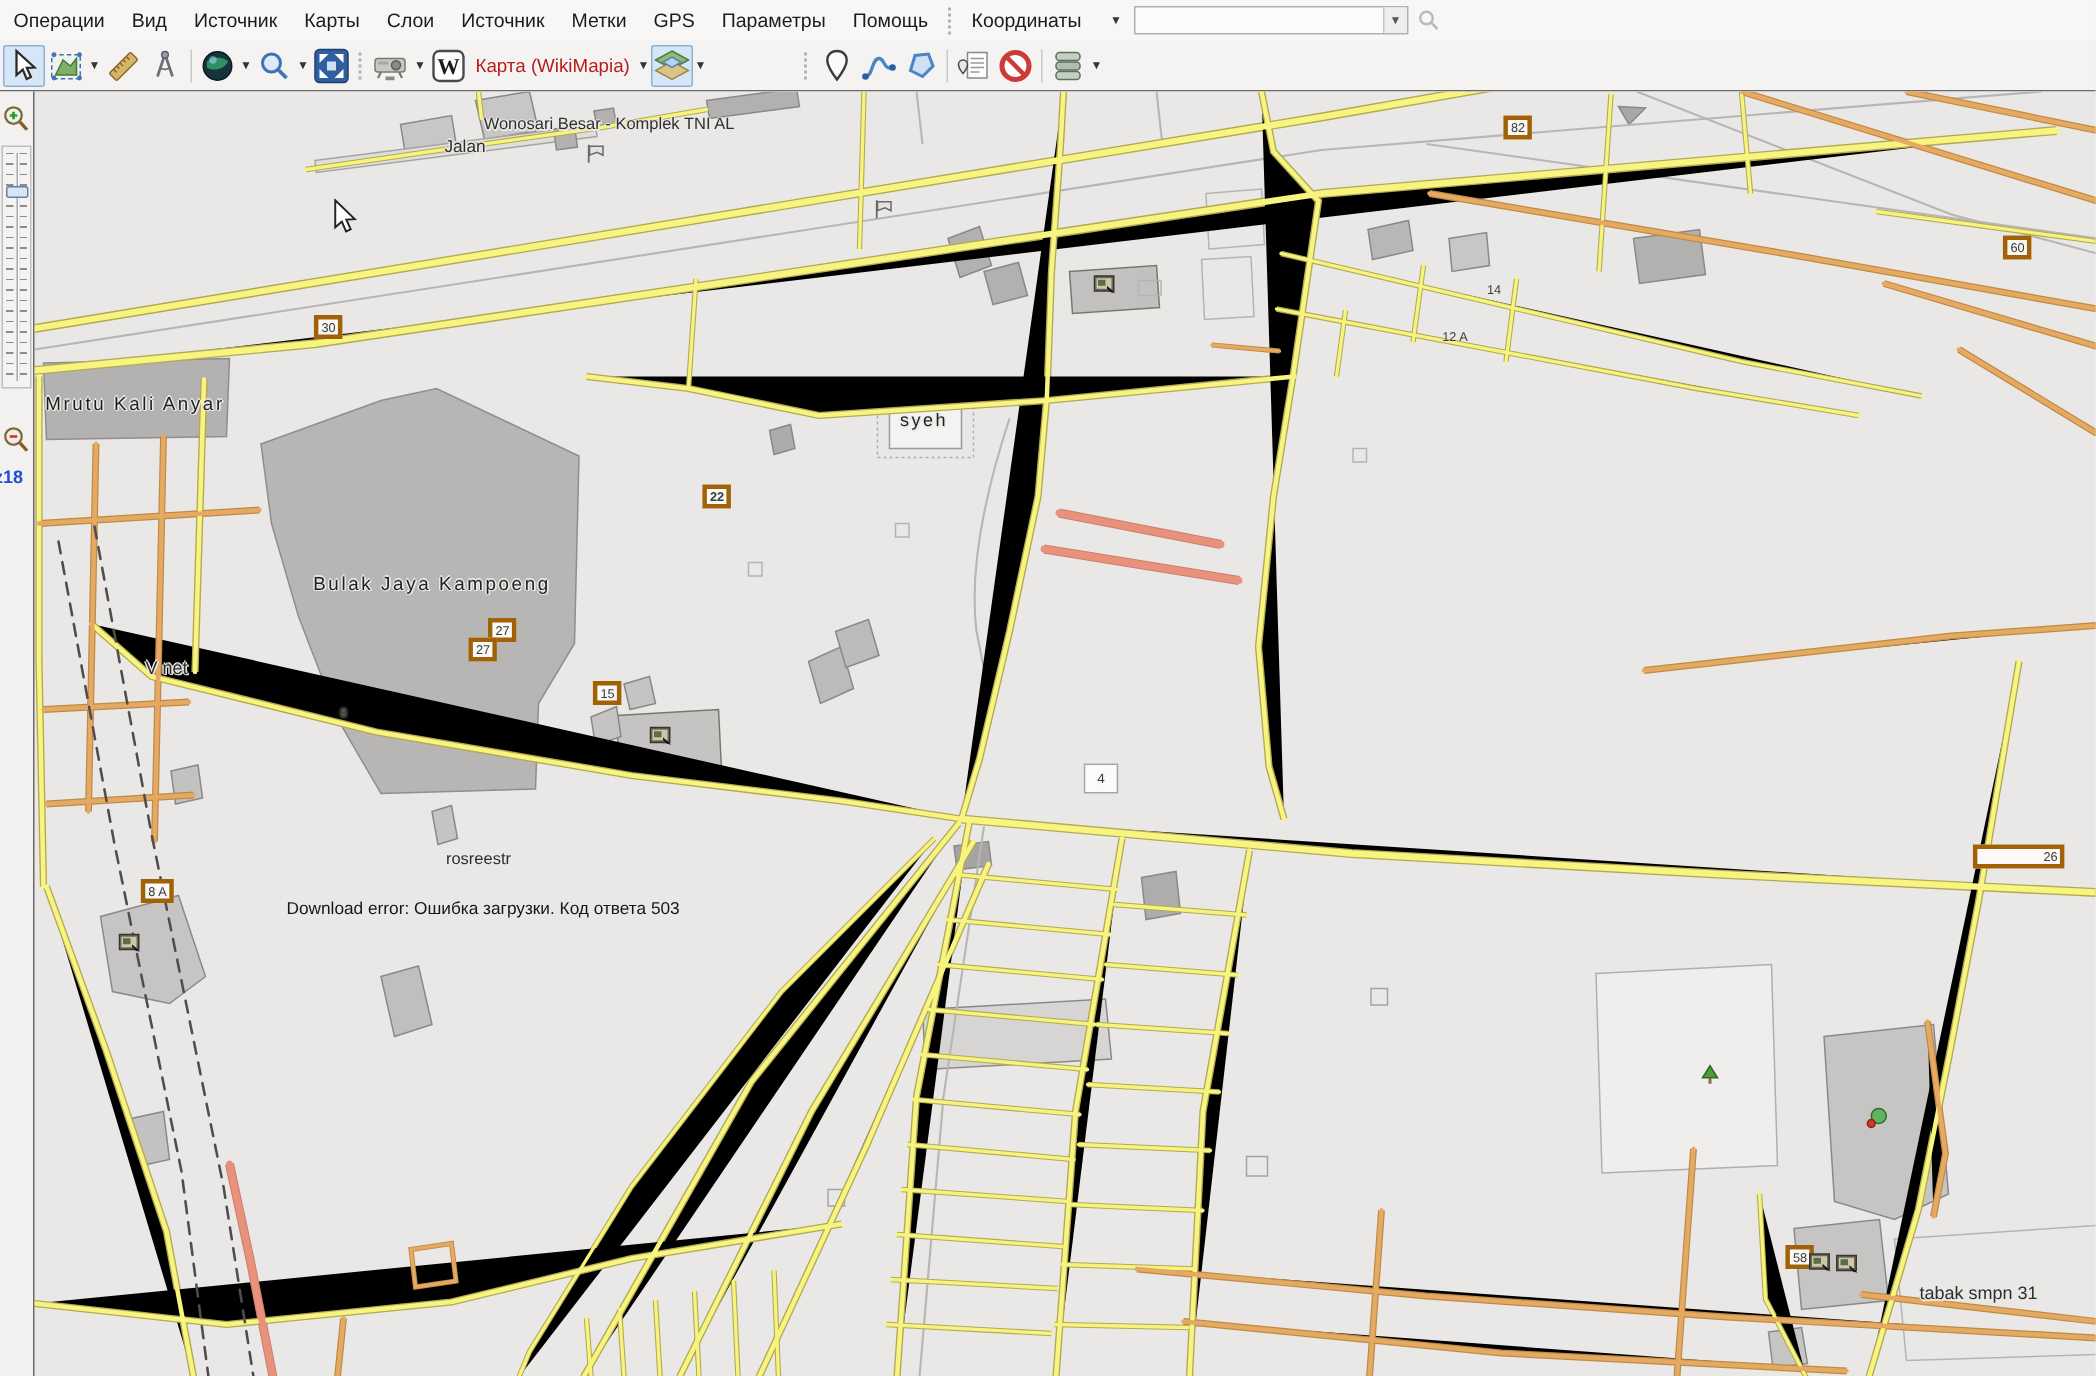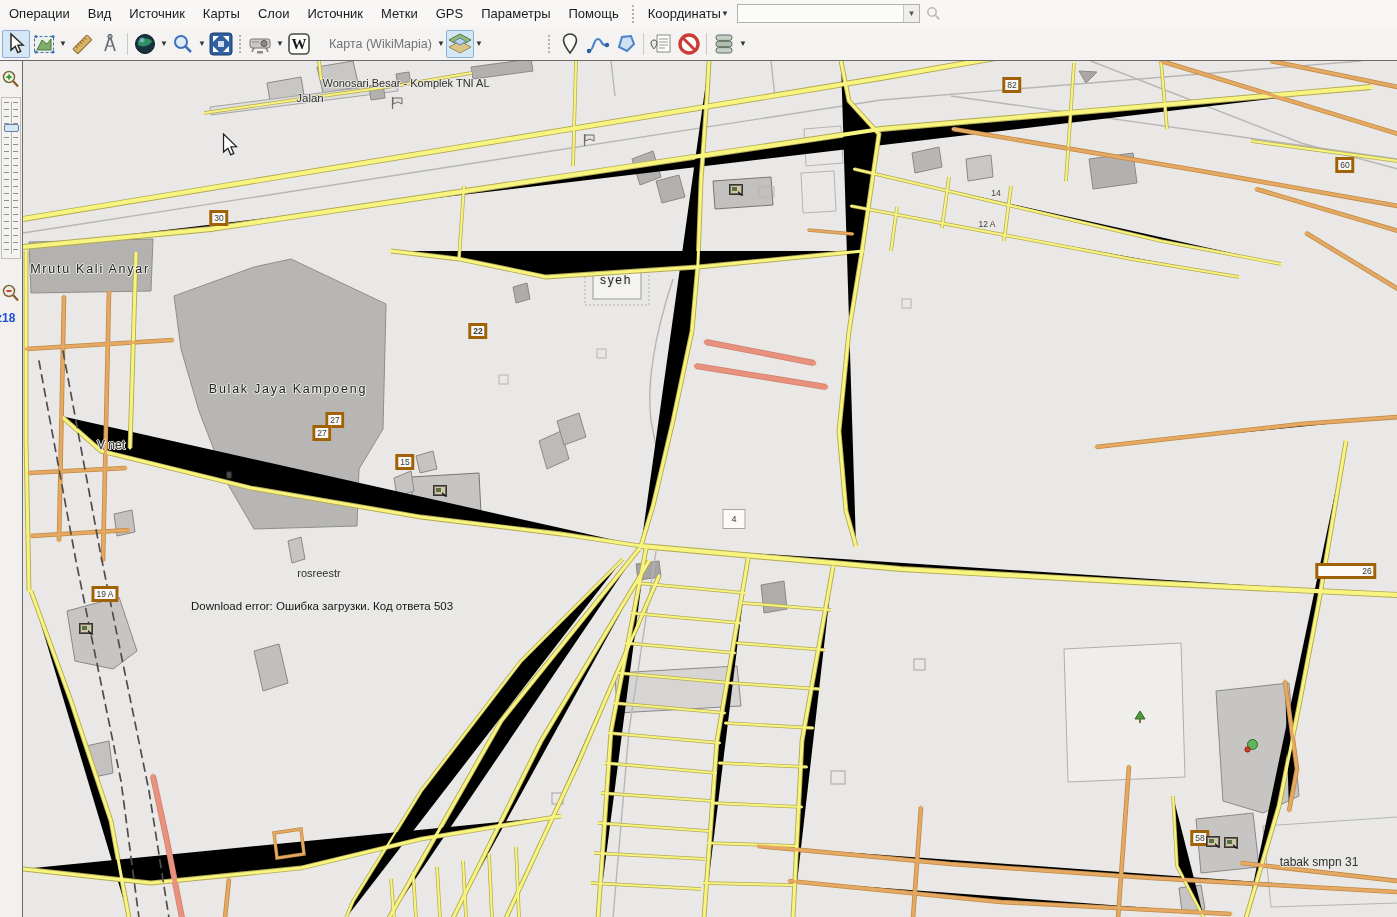--- a/index.html
+++ b/index.html
@@ -4,36 +4,36 @@
 <style>
   * { margin:0; padding:0; box-sizing:border-box; }
   html,body { width:1397px; height:917px; overflow:hidden; background:#f4f3f2;
               font-family:"Liberation Sans", sans-serif; }
 
   
   .menubar { position:absolute; left:0; top:0; width:1397px; height:27px;
              background:#f8f7f6; display:flex; align-items:center; font-size:13px; color:#1b1b1b; }
   .menu-item { padding:5px 9px; cursor:default; }
   .grip { width:4px; height:18px; border-left:2px dotted #b3b2b1; margin:0 4px; }
-  .coords-btn { display:flex; align-items:center; gap:0; padding:4px 8px; }
+  .coords-btn { display:flex; align-items:center; gap:19px; padding:4px 8px; }
   .dd-arrow { font-size:8px; color:#333; line-height:1; }
   .combo { width:183px; height:19px; background:#fbfbfa; border:1px solid #b2b1b0; display:flex; }
   .combo input { flex:1; border:none; background:transparent; font-size:12px; padding:0 4px; outline:none; }
   .combo-btn { width:16px; border-left:1px solid #c6c5c4; background:#efeeed; font-size:8px;
                color:#555; display:flex; align-items:center; justify-content:center; }
   .mini-search { margin-left:6px; opacity:.55; }
 
   .toolbar { position:absolute; left:0; top:27px; width:1397px; height:33px;
              background:#f4f3f2; display:flex; align-items:center; padding-left:2px; }
   .tbtn { width:28px; height:28px; display:flex; align-items:center; justify-content:center;
           border:1px solid transparent; border-radius:2px; }
   .tbtn.active { background:#d5e6f7; border-color:#8ab0d8; }
   .tb-arrow { width:10px; font-size:8px; color:#333; text-align:center; }
   .tsep { width:1px; height:22px; background:#c9c8c7; margin:0 3px; }
-  .map-name { font-size:12.5px; color:#737373; padding:0 4px;margin-left:12px; }
+  .map-name { font-size:12.5px; color:#b91c1c; padding:0 4px; }
 
   
   .frame { position:absolute; left:0; top:60px; width:1397px; height:857px; border-top:1px solid #6a6967; }
   .sidebar { position:absolute; left:0; top:0; width:22px; height:857px; background:#f2f1f0; }
   .zoombtn { position:absolute; left:1px; width:20px; height:22px; }
   .slider { position:absolute; left:1px; top:36px; width:20px; height:162px;
             border:1px solid #bfbebd; background:#f4f3f2; }
   .ticks { position:absolute; top:4px; bottom:4px; width:5px;
            background:repeating-linear-gradient(to bottom,#8d8c8b 0 1px,transparent 1px 7px); }
   .ticks.l { left:2px; } .ticks.r { right:2px; }
@@ -502,24 +502,24 @@
         <div class="plabel " style="font-size: 12px; left: 88px; top: 384px;">V net</div>
         <div class="plabel " style="font-size: 11px; left: 296px; top: 512px;">rosreestr</div>
         <div class="plabel " style="font-size: 12px; left: 1296px; top: 801px;">tabak smpn 31</div>
         <div class="plabel error" style="font-size: 11.5px; left: 168px; top: 545px;">Download error: Ошибка загрузки. Код ответа 503</div>
         <div class="nlabel b1" style="left: 196px; top: 157px;">30</div>
         <div class="nlabel b1" style="left: 455px; top: 270px; font-weight: bold;">22</div>
         <div class="nlabel b1" style="left: 312px; top: 359px;">27</div>
         <div class="nlabel b1" style="left: 299px; top: 372px;">27</div>
         <div class="nlabel b1" style="left: 382px; top: 401px;">15</div>
         <div class="nlabel b0" style="left: 206px; top: 414px;">8</div>
-        <div class="nlabel b1" style="left: 82px; top: 533px;">19 A</div>
+        <div class="nlabel b1" style="left: 82px; top: 533px;">8 A</div>
         <div class="nlabel b1" style="left: 989px; top: 24px;">82</div>
         <div class="nlabel b0" style="left: 973px; top: 132px;">14</div>
-        <div class="nlabel b0" style="left: 947px; top: 163px; padding-left: 34px;">12 A</div>
+        <div class="nlabel b0" style="left: 947px; top: 163px;">12 A</div>
         <div class="nlabel b1" style="left: 1322px; top: 104px;">60</div>
         <div class="nlabel b1" style="left: 1323px; top: 510px; padding-left: 44px;">26</div>
         <div class="nlabel b1" style="left: 1177px; top: 777px;">58</div>
         <div class="nlabel b2" style="left: 711px; top: 458px;">4</div>
         <div class="marker" style="pointer-events: auto; left: 714px; top: 131px;"><svg width="16" height="14" viewBox="0 0 16 14">
             <rect x="0.5" y="1.5" width="13" height="10" fill="#6b675f" stroke="#37342e"></rect>
             <rect x="2" y="3" width="10" height="7" fill="#cfc6a8"></rect>
             <rect x="3" y="4" width="5" height="4" fill="#5a6f46"></rect>
             <path d="M9,8 L14.5,13 L11.5,12.4 L9,9.8 Z" fill="#1a1a1a"></path>
           </svg></div>

